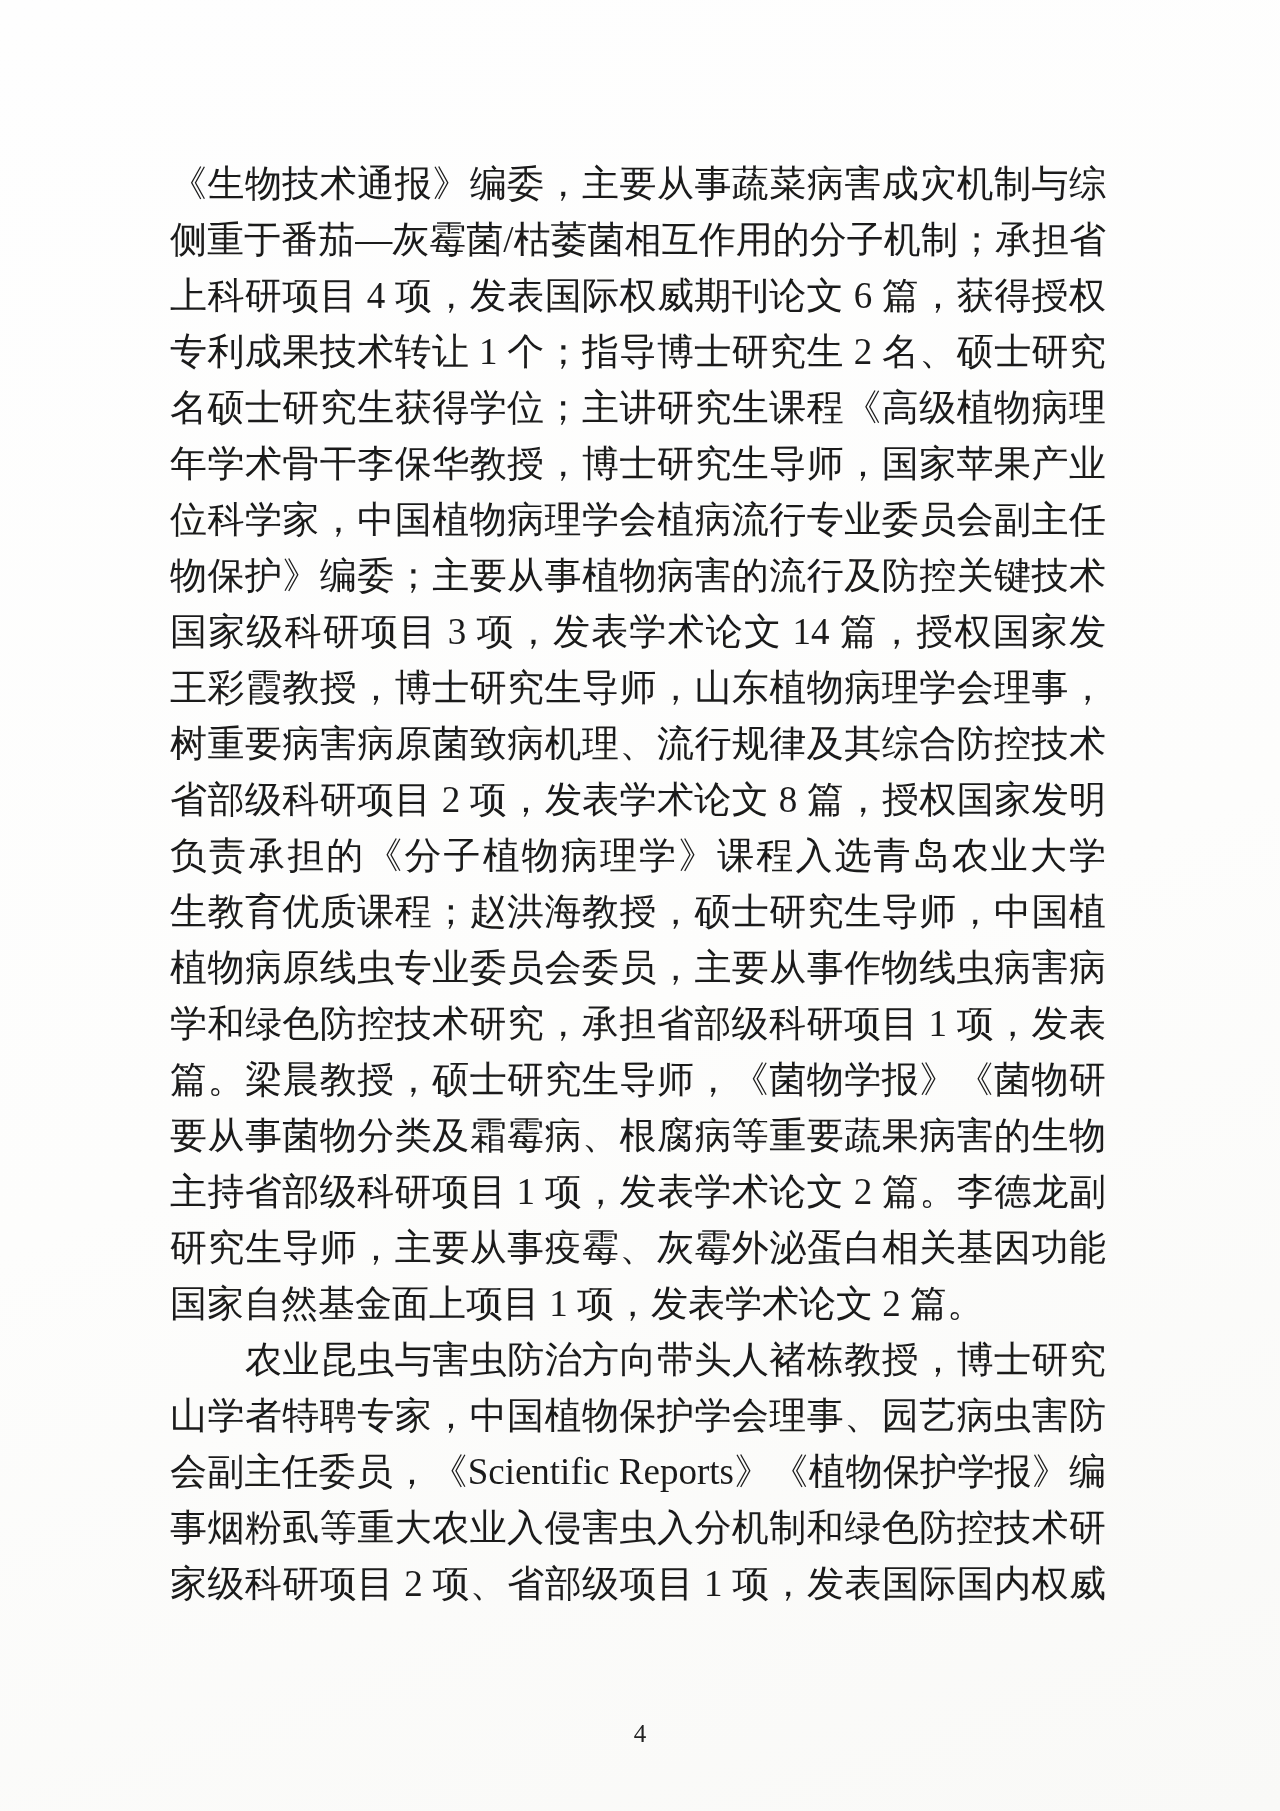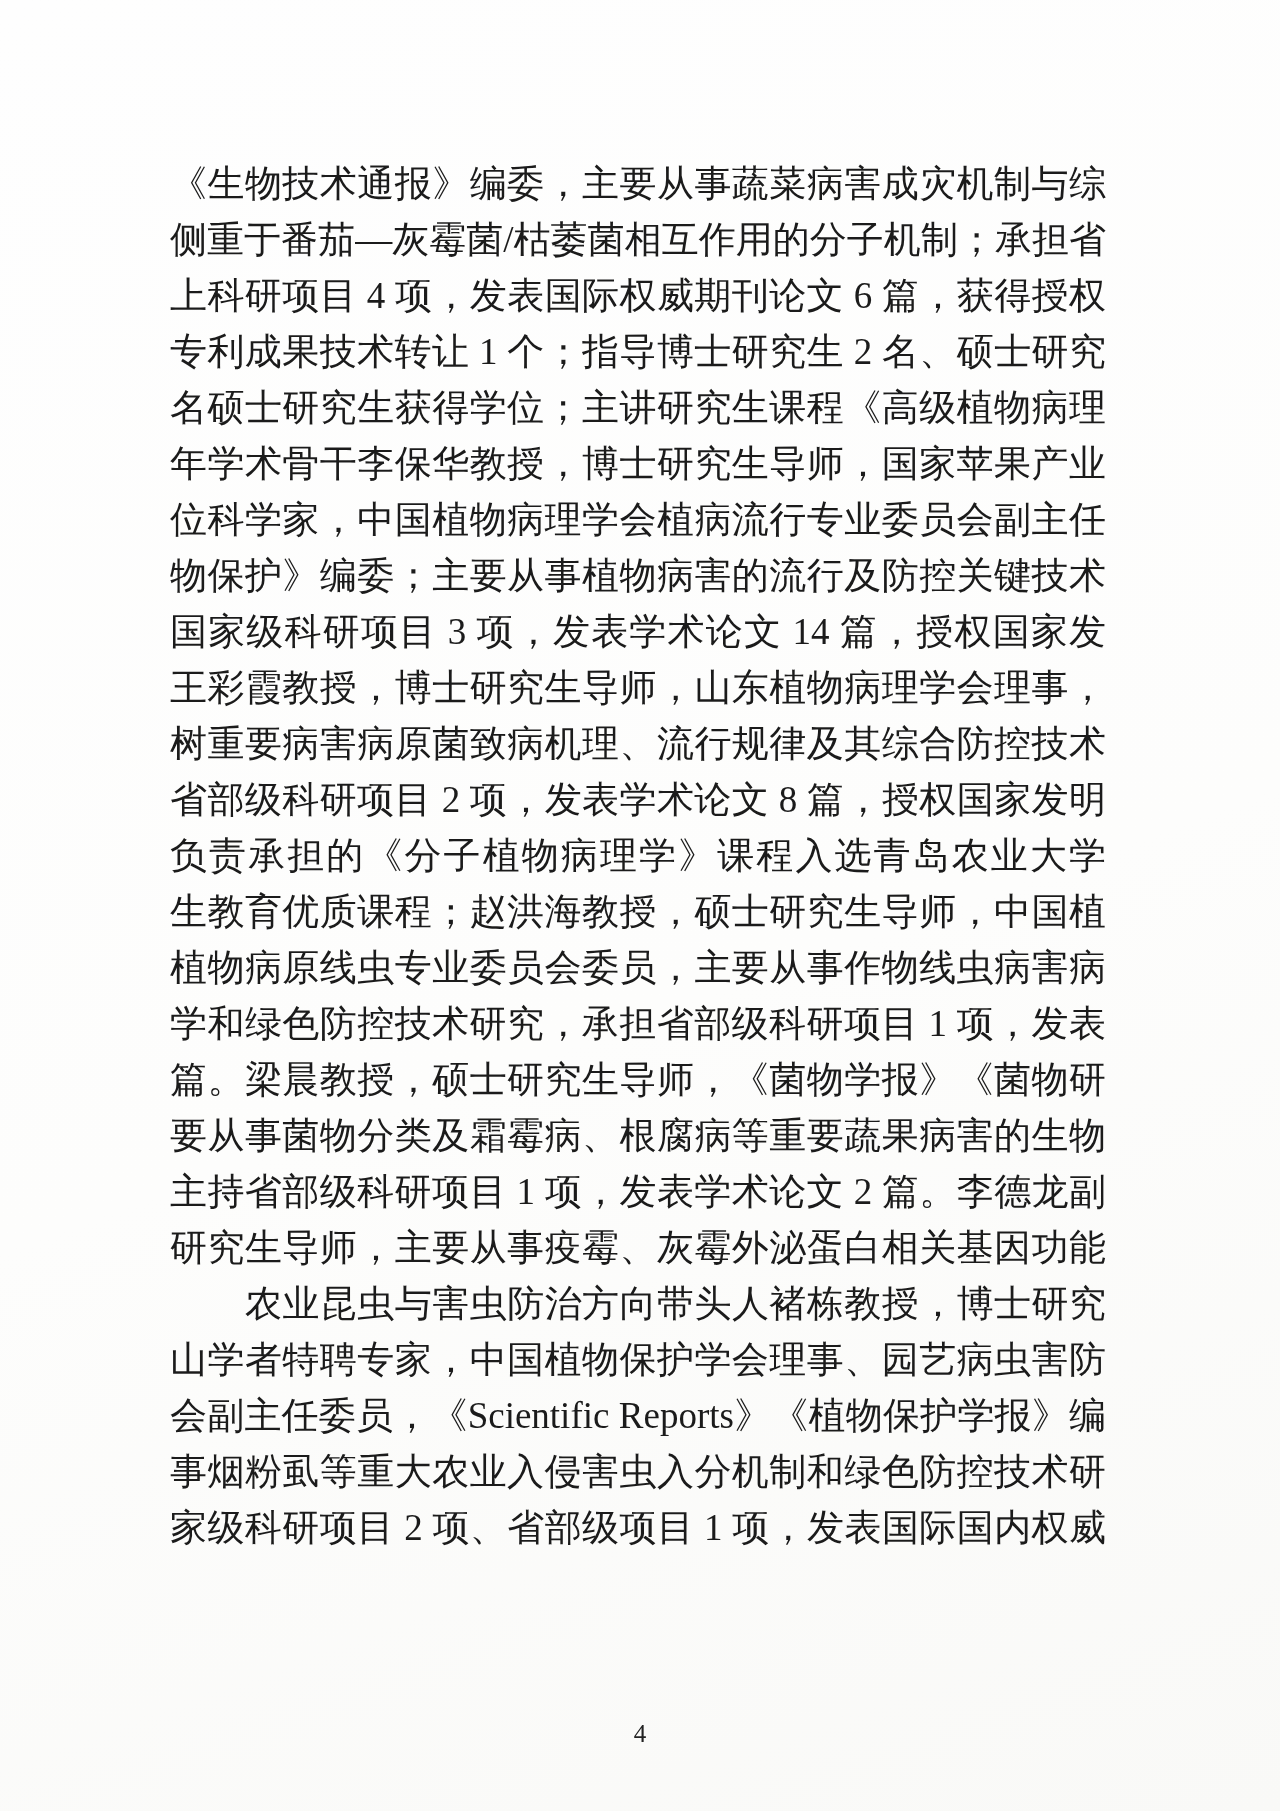--- a/index.html
+++ b/index.html
@@ -80,20 +80,21 @@
         <div class="line">树重要病害病原菌致病机理、流行规律及其综合防控技术研究，主持</div>
         <div class="line">省部级科研项目 2 项，发表学术论文 8 篇，授权国家发明专利 5 件，</div>
         <div class="line">负责承担的《分子植物病理学》课程入选青岛农业大学 2021 年研究</div>
         <div class="line">生教育优质课程；赵洪海教授，硕士研究生导师，中国植物病理学会</div>
         <div class="line">植物病原线虫专业委员会委员，主要从事作物线虫病害病原学、生物</div>
         <div class="line">学和绿色防控技术研究，承担省部级科研项目 1 项，发表学术论文 2</div>
         <div class="line">篇。梁晨教授，硕士研究生导师，《菌物学报》《菌物研究》编委，主</div>
         <div class="line">要从事菌物分类及霜霉病、根腐病等重要蔬果病害的生物防治研究，</div>
         <div class="line">主持省部级科研项目 1 项，发表学术论文 2 篇。李德龙副教授，硕士</div>
         <div class="line">研究生导师，主要从事疫霉、灰霉外泌蛋白相关基因功能研究，主持</div>
+        <div class="line short-last">国家自然基金面上项目 1 项，发表学术论文 2 篇。</div>
       </div>
       <div class="paragraph">
         <div class="line indent">农业昆虫与害虫防治方向带头人褚栋教授，博士研究生导师，泰</div>
         <div class="line">山学者特聘专家，中国植物保护学会理事、园艺病虫害防治专业委员</div>
         <div class="line">会副主任委员，《Scientific Reports》《植物保护学报》编委；主要从</div>
         <div class="line">事烟粉虱等重大农业入侵害虫入分机制和绿色防控技术研究，主持国</div>
         <div class="line">家级科研项目 2 项、省部级项目 1 项，发表国际国内权威期刊学术论</div>
       </div>
     </div>
   <div class="page-number">4</div>

